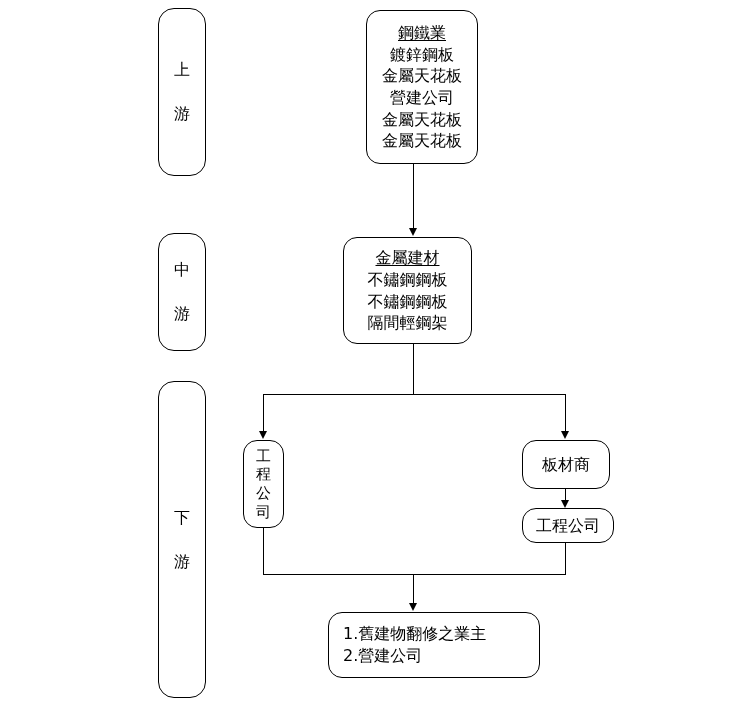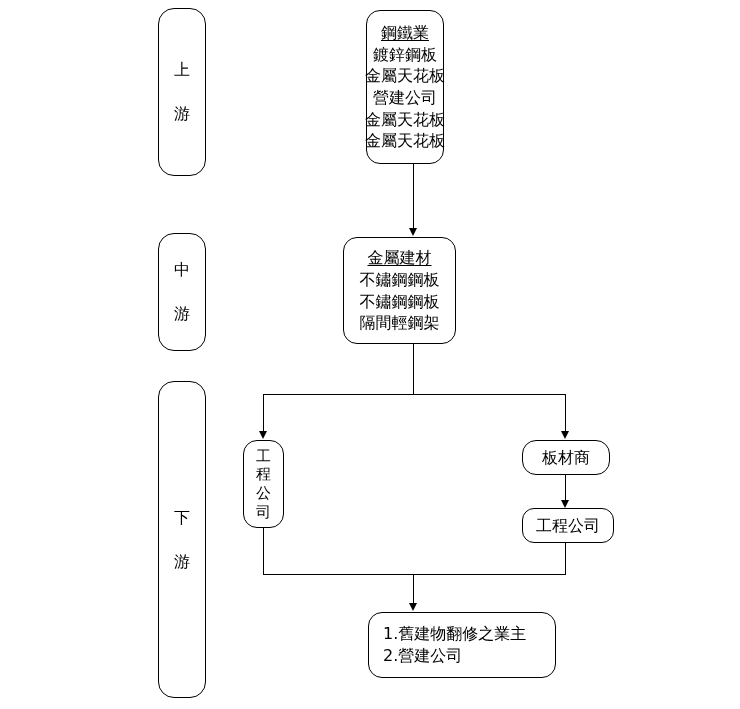--- a/index.html
+++ b/index.html
@@ -101,33 +101,33 @@
   <div class="stage" style="left:158px; top:233px; width:48px; height:118px;">
     <span class="ch">中</span>
     <span class="ch">游</span>
   </div>
 
   <div class="stage" style="left:158px; top:381px; width:48px; height:317px;">
     <span class="ch">下</span>
     <span class="ch">游</span>
   </div>
 
-  <div class="node fs16" style="left:366px; top:10px; width:78px; height:154px;">
+  <div class="node fs16" style="left:366px; top:10px; width:112px; height:154px;">
     <span class="line title">鋼鐵業</span>
     <span class="line">鍍鋅鋼板</span>
     <span class="line">金屬天花板</span>
     <span class="line">營建公司</span>
     <span class="line">金屬天花板</span>
     <span class="line">金屬天花板</span>
   </div>
 
   <div class="vline" style="left:413px; top:164px; height:65px;"></div>
   <div class="arrowhead" style="left:409px; top:228px;"></div>
 
-  <div class="node fs16" style="left:343px; top:237px; width:113px; height:107px;text-align:center;">
+  <div class="node fs16" style="left:343px; top:237px; width:129px; height:107px;text-align:center;">
     <span class="line title">金屬建材</span>
     <span class="line">不鏽鋼鋼板</span>
     <span class="line">不鏽鋼鋼板</span>
     <span class="line">隔間輕鋼架</span>
   </div>
 
   <div class="vline" style="left:413px; top:344px; height:51px;"></div>
 
   <div class="hline" style="left:263px; top:394px; width:303px;"></div>
 
@@ -137,35 +137,35 @@
   <div class="vline" style="left:565px; top:394px; height:38px;"></div>
   <div class="arrowhead" style="left:561px; top:431px;"></div>
 
   <div class="node vtext" style="left:243px; top:440px; width:41px; height:88px;">
     <span class="ch">工</span>
     <span class="ch">程</span>
     <span class="ch">公</span>
     <span class="ch">司</span>
   </div>
 
-  <div class="node fs16" style="left:522px; top:440px; width:88px; height:35px;">
+  <div class="node fs16" style="left:522px; top:440px; width:88px; height:49px;">
     <span class="line">板材商</span>
   </div>
 
   <div class="vline" style="left:565px; top:475px; height:26px;"></div>
   <div class="arrowhead" style="left:561px; top:500px;"></div>
 
-  <div class="node fs16" style="left:522px; top:508px; width:92px; height:35px;border-radius:12px;">
+  <div class="node fs16" style="left:522px; top:508px; width:92px; height:35px;">
     <span class="line">工程公司</span>
   </div>
 
   <div class="vline" style="left:263px; top:528px; height:47px;"></div>
   <div class="vline" style="left:565px; top:543px; height:32px;"></div>
   <div class="hline" style="left:263px; top:574px; width:303px;"></div>
   <div class="vline" style="left:413px; top:574px; height:30px;"></div>
   <div class="arrowhead" style="left:409px; top:603px;"></div>
 
-  <div class="node fs16 left-align" style="left:328px; top:612px; width:188px; height:66px;margin-left:40px;">
+  <div class="node fs16 left-align" style="left:328px; top:612px; width:212px; height:66px;">
     <span class="line">1.舊建物翻修之業主</span>
     <span class="line">2.營建公司</span>
   </div>
 
 </div>
 
 </body></html>

